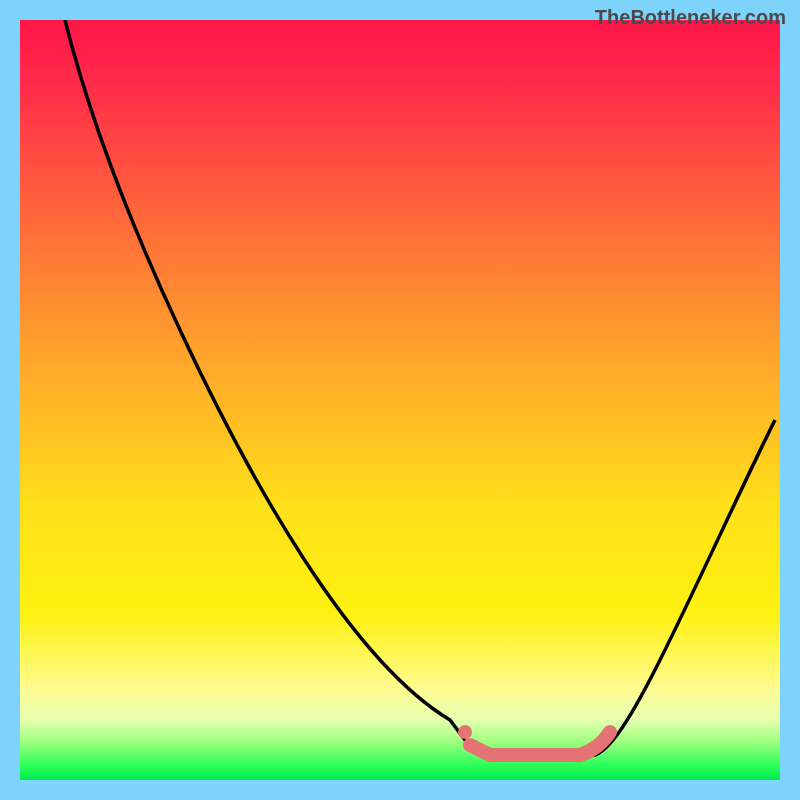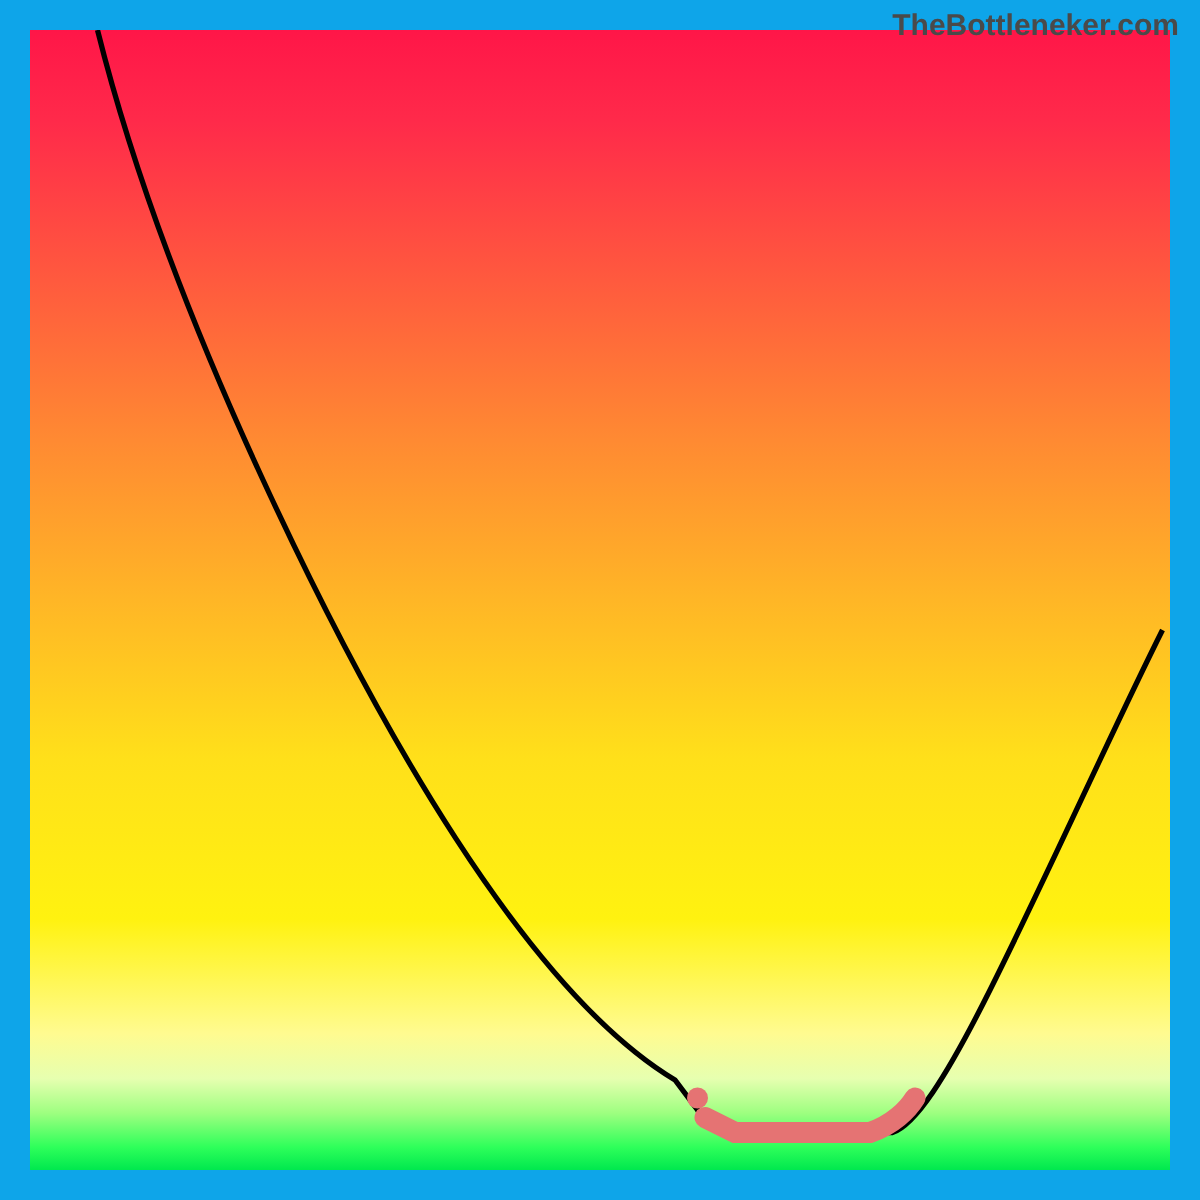--- a/index.html
+++ b/index.html
@@ -8,21 +8,21 @@
     width: 800px;
     height: 800px;
     background: #000;
     font-family: Arial, sans-serif;
     position: relative;
   }
   .container {
     width: 800px;
     height: 800px;
     position: relative;
-    background: #0ea5e9;
+    background: #7dd3fc;
   }
   .watermark {
     position: absolute;
     top: 6px;
     right: 14px;
     color: #4a4a4a;
     font-size: 20px;
     font-weight: bold;
     z-index: 10;
   }

